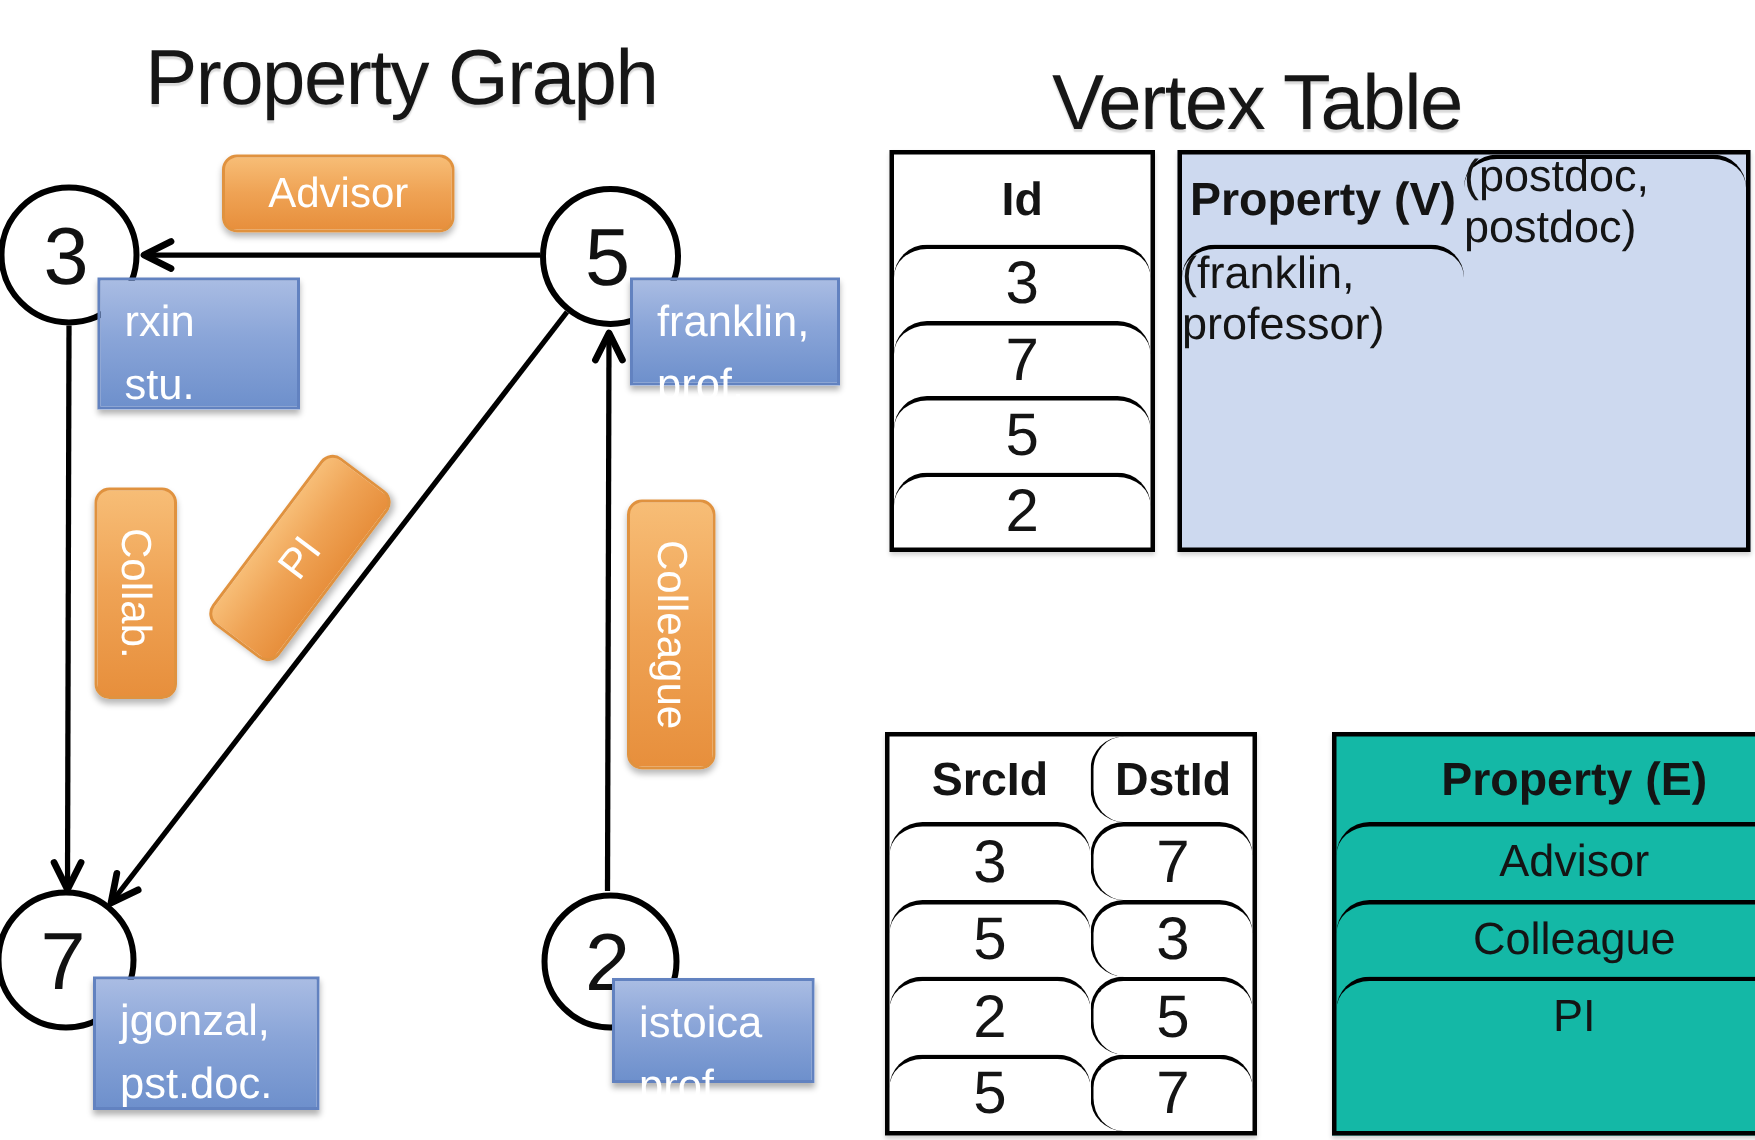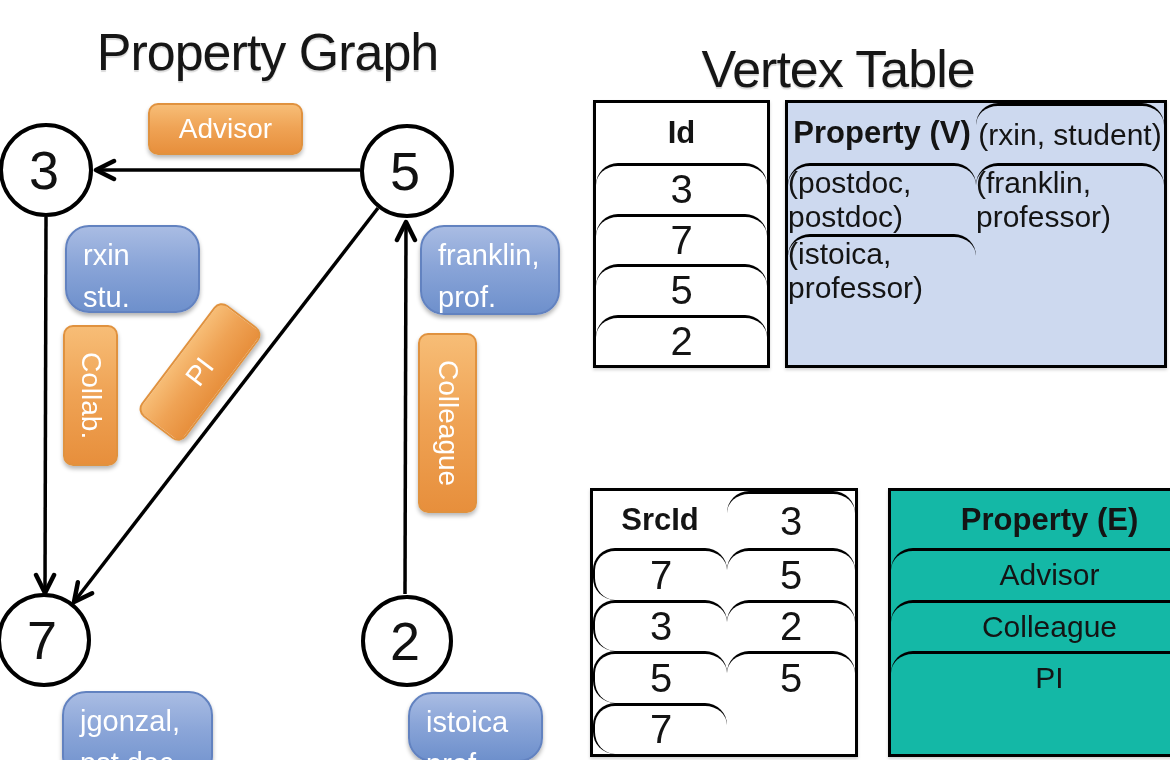--- a/index.html
+++ b/index.html
@@ -34,27 +34,27 @@
     display:flex;align-items:center;justify-content:center;
   }
   .elabel .vtext{writing-mode:vertical-rl;text-orientation:mixed;}
   #label-advisor{left:148px;top:103px;width:155px;height:52px;}
   #label-collab{left:63px;top:325px;width:55px;height:141px;}
   #label-pi{left:130px;top:344px;width:140px;height:56px;transform:rotate(-53deg);}
   #label-colleague{left:418px;top:333px;width:59px;height:180px;}
 
   
   .vbox{
-    position:absolute;z-index:4;border-radius:24px;color:#fff;font-size:29px;
+    position:absolute;z-index:4;border-radius:0;color:#fff;font-size:29px;
     line-height:1.45;padding:7px 8px 0 16px;white-space:pre-line;
     background:linear-gradient(180deg,#a9bce3 0%,#8aa5d8 45%,#6e90cc 100%);
-    border:2px solid #6282c0;box-shadow:0 3px 4px rgba(0,0,0,0.30);margin-top:40px;
+    border:2px solid #6282c0;box-shadow:0 3px 4px rgba(0,0,0,0.30);
   }
   #vbox-rxin{left:65px;top:185px;width:135px;height:88px;}
-  #vbox-franklin{left:420px;top:185px;width:140px;height:90px;}
+  #vbox-franklin{left:420px;top:185px;width:140px;height:72px;}
   #vbox-jgonzal{left:62px;top:651px;width:151px;height:89px;}
   #vbox-istoica{left:408px;top:652px;width:135px;height:70px;}
 
   
   .tbl{
     position:absolute;display:grid;border:3px solid #000;background:#fff;
     box-shadow:0 2px 3px rgba(0,0,0,0.18);
   }
   .tbl .cell{
     display:flex;align-items:center;justify-content:center;
@@ -62,21 +62,21 @@
   }
   .tbl .hdr{font-weight:700;font-size:31px;}
   .tbl .num{font-size:40px;}
   .tbl .bt{border-top:3px solid #000;}
   .tbl .bl{border-left:2px solid #000;}
 
   #vtable-id   {left:593px;top:100px;width:177px;height:268px;
                 grid-template-columns:1fr;grid-template-rows:60px 1fr 1fr 1fr 1fr;}
   #vtable-prop {left:785px;top:100px;width:382px;height:268px;background:#cdd9ef;
                 grid-template-columns:1fr 1fr;grid-template-rows:60px 1fr 1fr 1fr 1fr;}
-  #etable-ids  {left:590px;top:488px;width:268px;height:269px;
+  #etable-ids  {left:590px;top:488px;width:248px;height:269px;
                 grid-template-columns:134px 1fr;grid-template-rows:57px 1fr 1fr 1fr 1fr;}
   #etable-prop {left:888px;top:488px;width:323px;height:269px;background:#14b8a6;
                 grid-template-columns:1fr;grid-template-rows:57px 1fr 1fr 1fr 1fr;}
 </style>
 </head>
 <body>
 
 <div class="canvas">
 
   <div id="title-graph" class="big-title">Property Graph</div>
@@ -130,28 +130,27 @@
   <div id="vtable-id" class="tbl">
     <div class="cell hdr">Id</div>
     <div class="cell num bt">3</div>
     <div class="cell num bt">7</div>
     <div class="cell num bt">5</div>
     <div class="cell num bt">2</div>
   </div>
 
   <div id="vtable-prop" class="tbl">
     <div class="cell hdr">Property (V)</div>
-    <div class="cell bt">(rxin, student)</div>
     <div class="cell bt">(postdoc, postdoc)</div>
     <div class="cell bt">(franklin, professor)</div>
-    <div class="cell bt">(istoica, professor)</div>
   </div>
 
   <div id="etable-ids" class="tbl">
     <div class="cell hdr">SrcId</div>
+    <div class="cell hdr bl">DstId</div>
     <div class="cell num bt">3</div>
     <div class="cell num bt bl">7</div>
     <div class="cell num bt">5</div>
     <div class="cell num bt bl">3</div>
     <div class="cell num bt">2</div>
     <div class="cell num bt bl">5</div>
     <div class="cell num bt">5</div>
     <div class="cell num bt bl">7</div>
   </div>
 

